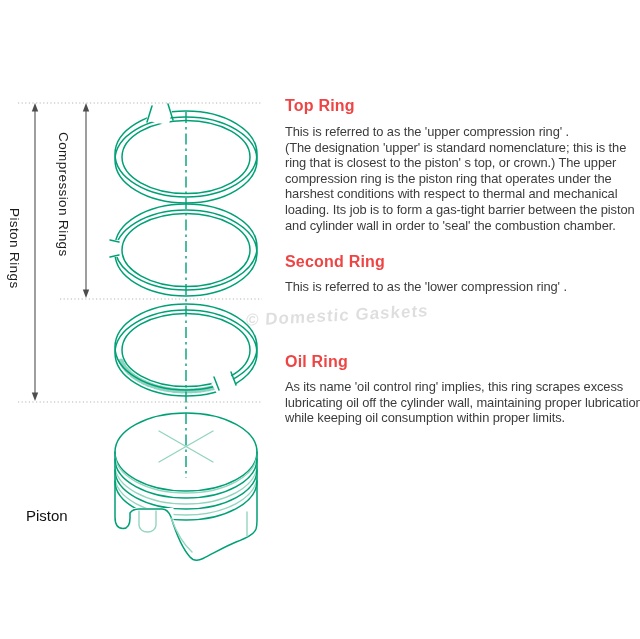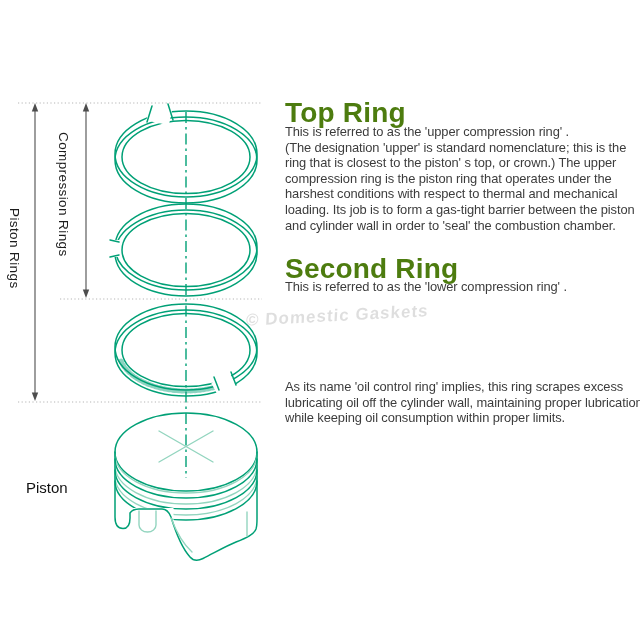--- a/index.html
+++ b/index.html
@@ -5,23 +5,23 @@
   html,body{margin:0;padding:0;background:#fff;}
   #page{
     position:relative;width:640px;height:639px;background:#ffffff;overflow:hidden;
     font-family:"Liberation Sans",sans-serif;
   }
   svg{position:absolute;left:0;top:0;}
   .vlabel{
     position:absolute;writing-mode:vertical-rl;text-orientation:mixed;
     font-size:13.5px;color:#1c1c1c;letter-spacing:0.4px;white-space:nowrap;
   }
-  .hlabel{position:absolute;font-size:15px;color:#111;}
+  .hlabel{position:absolute;font-size:15px;color:#111;margin-top:28px;}
   .section-heading{
-    position:absolute;left:285px;font-size:28px;font-weight:700;color:#4d7c0f;
+    position:absolute;left:285px;font-size:16px;font-weight:700;color:#ef4444;
     letter-spacing:0.2px;white-space:nowrap;
   }
   .section-body{
     position:absolute;left:285px;width:358px;font-size:12.9px;line-height:15.6px;
     color:#3c3c3c;letter-spacing:-0.1px;
   }
   .first-line{display:block;}
   .watermark{
     position:absolute;left:246px;top:306px;font-size:17px;font-weight:700;
     color:rgba(0,0,0,0.13);letter-spacing:1px;white-space:nowrap;
@@ -122,17 +122,18 @@
   <div class="section-heading" style="top:97px;">Top Ring</div>
   <div class="section-body" style="top:124px;">
     <span class="first-line">This is referred to as the 'upper compression ring' .</span><span>(The designation 'upper' is standard nomenclature; this is the ring that is closest to the piston' s top, or crown.) The upper compression ring is the piston ring that operates under the harshest conditions with respect to thermal and mechanical loading. Its job is to form a gas-tight barrier between the piston and cylinder wall in order to 'seal' the combustion chamber.</span>
   </div>
 
   <div class="section-heading" style="top:253px;">Second Ring</div>
   <div class="section-body" style="top:279px;">
     <span class="first-line">This is referred to as the 'lower compression ring' .</span>
   </div>
 
+  <div class="section-heading" style="top:353px;">Oil Ring</div>
   <div class="section-body" style="top:379px;">
     <span>As its name 'oil control ring' implies, this ring scrapes excess lubricating oil off the cylinder wall, maintaining proper lubrication while keeping oil consumption within proper limits.</span>
   </div>
 
 </div>
 
 </body></html>

